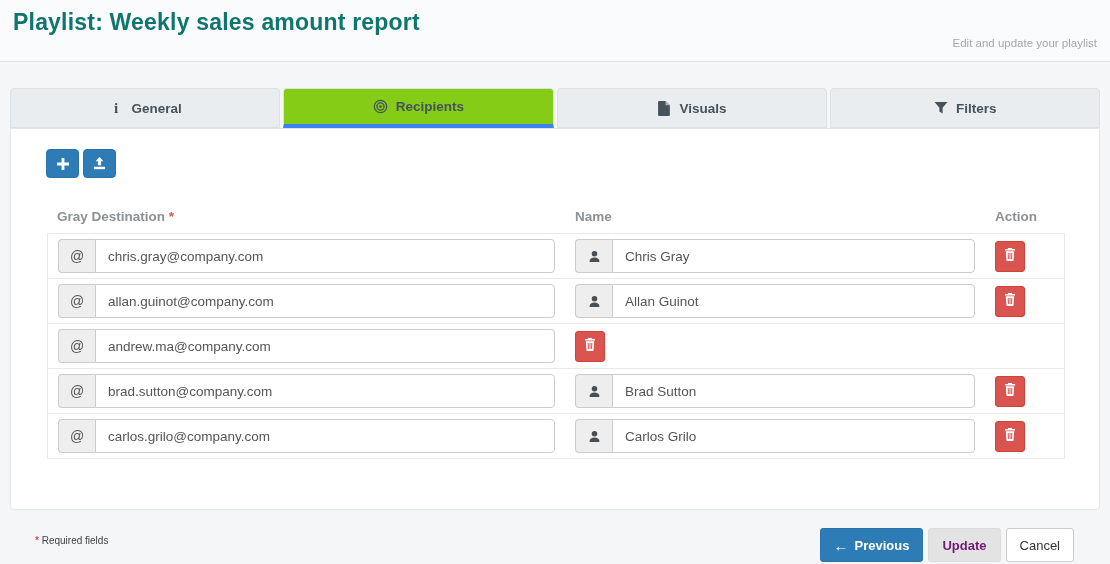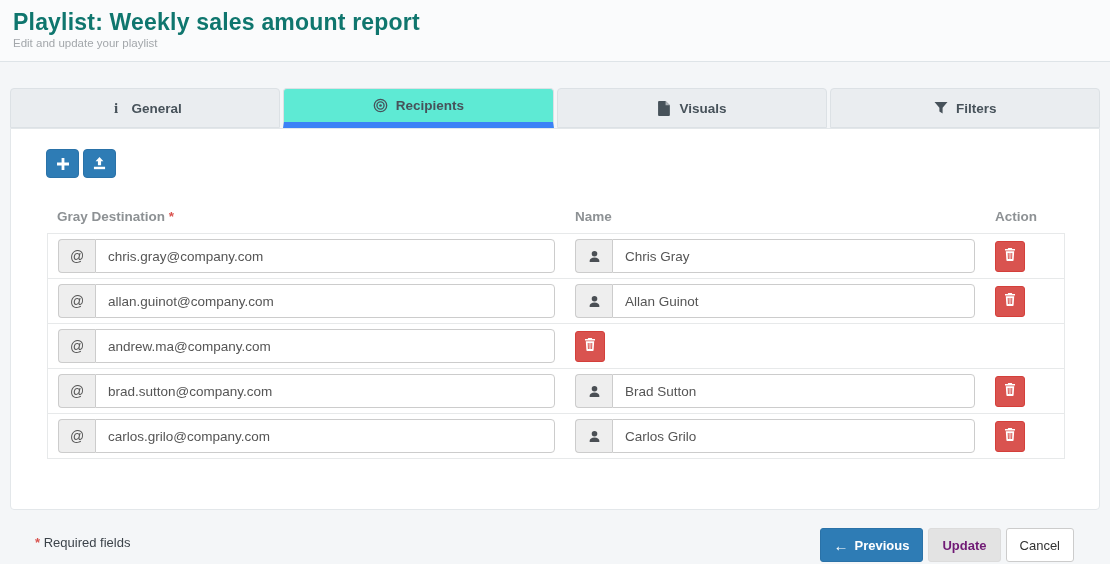--- a/index.html
+++ b/index.html
@@ -5,31 +5,31 @@
   * { margin:0; padding:0; box-sizing:border-box; }
   html,body { width:1110px; height:564px; overflow:hidden; }
   body {
     font-family:"Liberation Sans", "DejaVu Sans", sans-serif;
     background:#f4f6f8;
     color:#54595e;
   }
   
   .page-header { background:#fafbfc; padding:9px 13px 12px 13px; border-bottom:1px solid #dee4e8; }
   .page-title { font-size:23px; font-weight:600; color:#0f766e; letter-spacing:.2px; }
-  .page-subtitle { font-size:11.5px; color:#a3a7ab; margin-top:1px; }
+  .page-subtitle { font-size:11.5px; color:#a3a7ab; margin-top:1px;text-align:right; }
 
   
   .content { padding:0 10px; }
   .tabs { display:flex; gap:3px; margin-top:26px; }
   .tab {
     flex:1; height:40px; display:flex; align-items:center; justify-content:center;
     gap:8px; background:#eaedf0; border:1px solid #dce1e5; border-radius:4px 4px 0 0;
     font-size:13.5px; font-weight:700; color:#47525a; cursor:pointer; position:relative;
   }
-  .tab.active { background:#5eead4; border-bottom:6px solid #3b82f6; margin-bottom:-1px; z-index:2; }
+  .tab.active { background:#84cc16; border-bottom:4px solid #3b82f6; margin-bottom:-1px; z-index:2; }
   .tab .ticon { display:inline-flex; align-items:center; justify-content:center; width:15px; height:15px; }
   .info-glyph { font-family:"Liberation Serif", serif; font-weight:900; font-size:15px; line-height:1; color:#47525a; }
 
   
   .panel {
     background:#fff; border:1px solid #e3e7ea; border-radius:0 0 4px 4px;
     height:382px; padding:20px 36px 0 36px; position:relative;
   }
   .toolbar { display:flex; gap:4px; margin-left:-1px; }
   .btn-sq {
@@ -63,21 +63,21 @@
   }
   .btn-delete {
     width:30px; height:31px; background:#d9534f; border:1px solid #d43f3a; border-radius:3px;
     display:flex; align-items:center; justify-content:center; cursor:pointer;
   }
 
   .req { color:#d9534f; font-weight:700; }
 
   
   .footer { display:flex; justify-content:space-between; align-items:flex-start; padding:18px 26px 0 25px; }
-  .required-note { font-size:13px; color:#3c434a; padding-top:7px; }
+  .required-note { font-size:10px; color:#3c434a; padding-top:7px; }
   .footer-buttons { display:flex; gap:5px; }
   .btn {
     height:34px; border-radius:3px; font-size:13px; font-weight:700;
     display:flex; align-items:center; justify-content:center; gap:6px;
     padding:0 13px; cursor:pointer; font-family:"Liberation Sans", sans-serif;
   }
   .btn-primary { background:#2e7cb5; border:1px solid #2a72a8; color:#fff; }
   .btn-disabled { background:#e3e3e3; border:1px solid #dcdcdc; color:#701a75; cursor:default; }
   .btn-default { background:#fff; border:1px solid #cccccc; color:#333; font-weight:400; }
   .arrow { font-size:15px; line-height:1; font-weight:400; }

